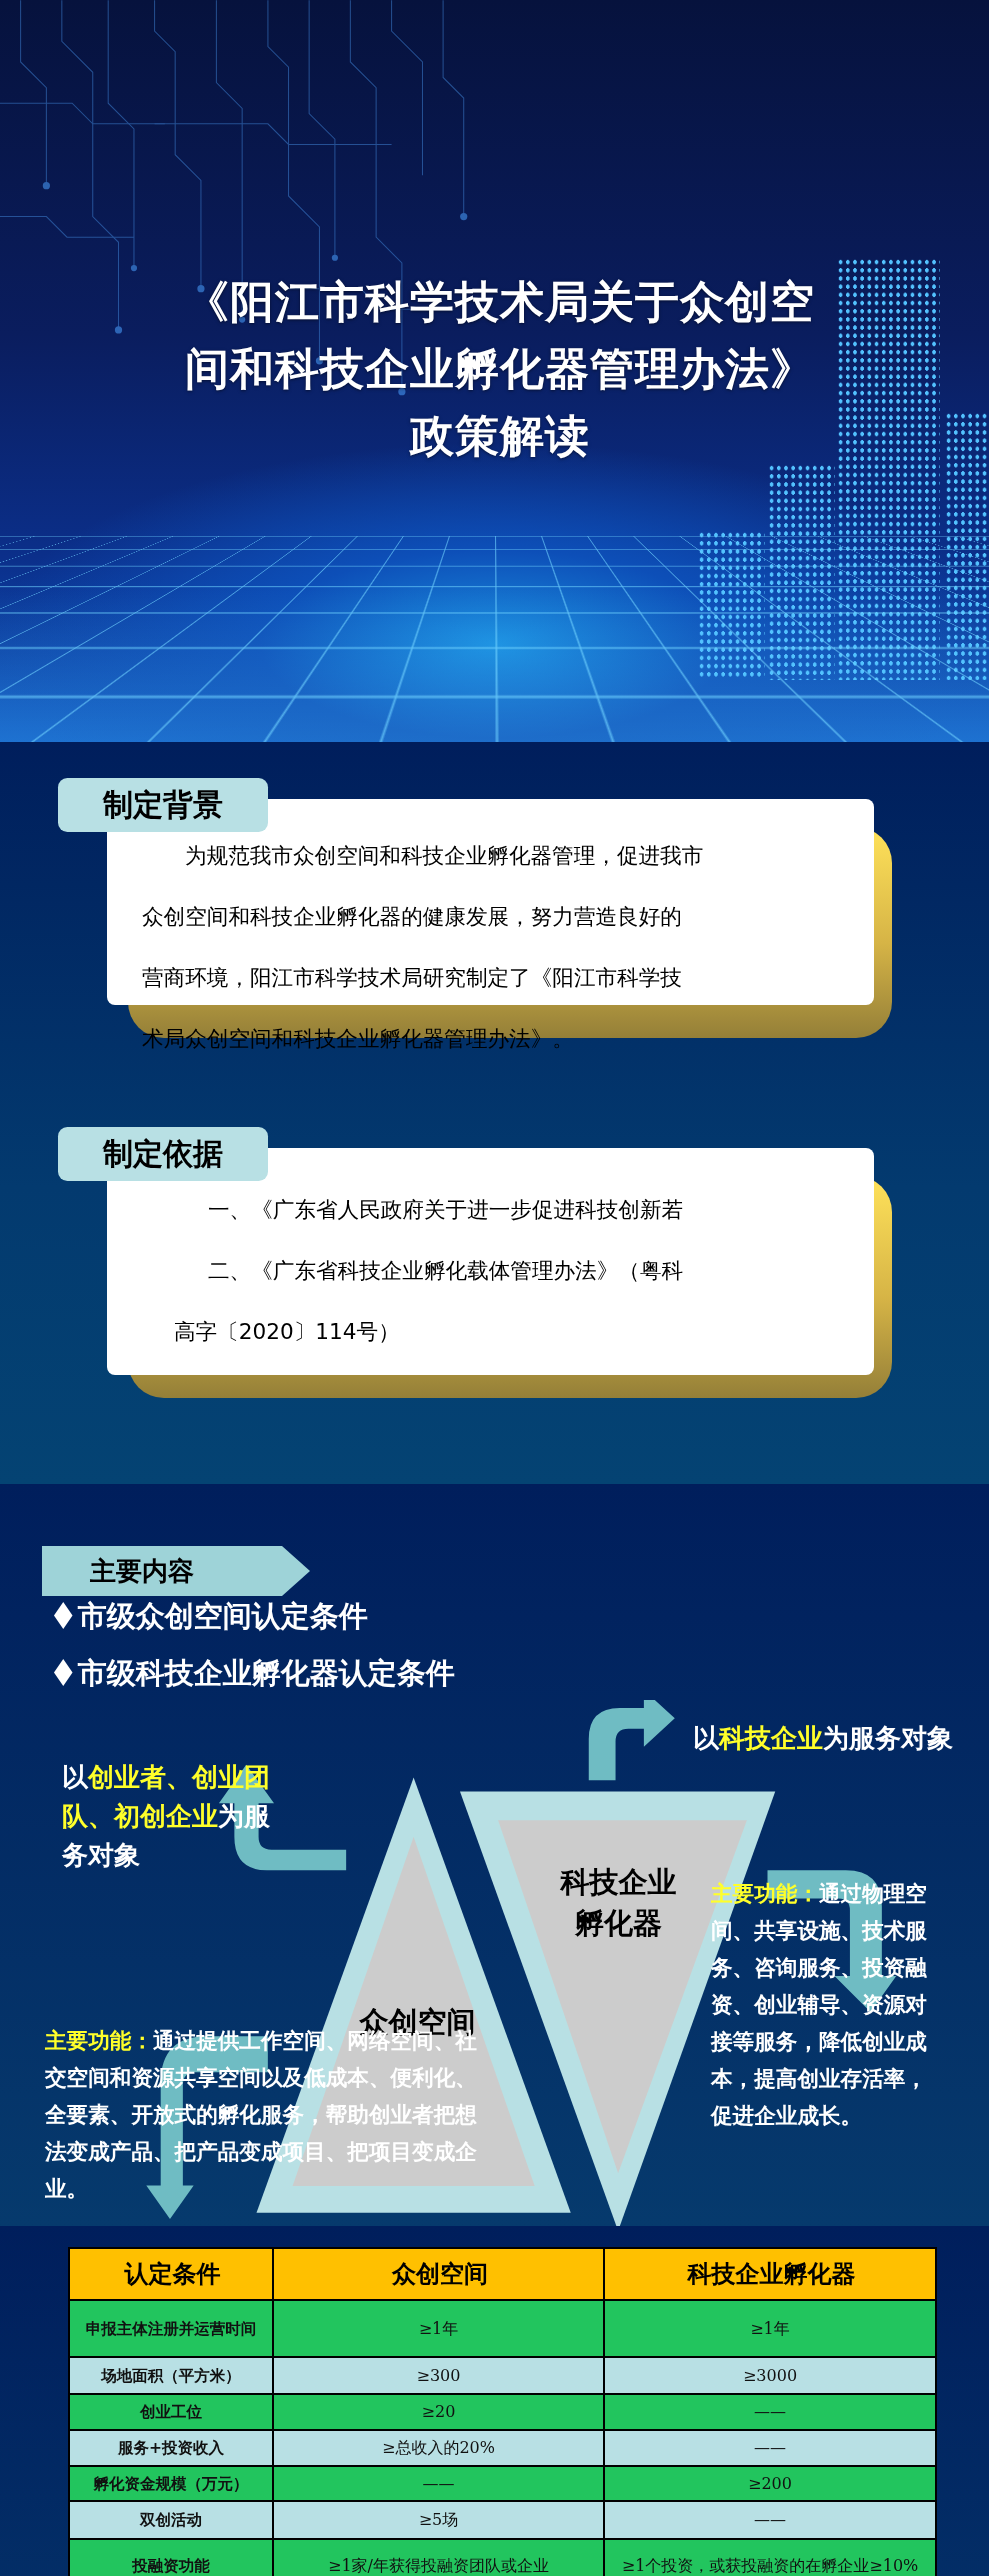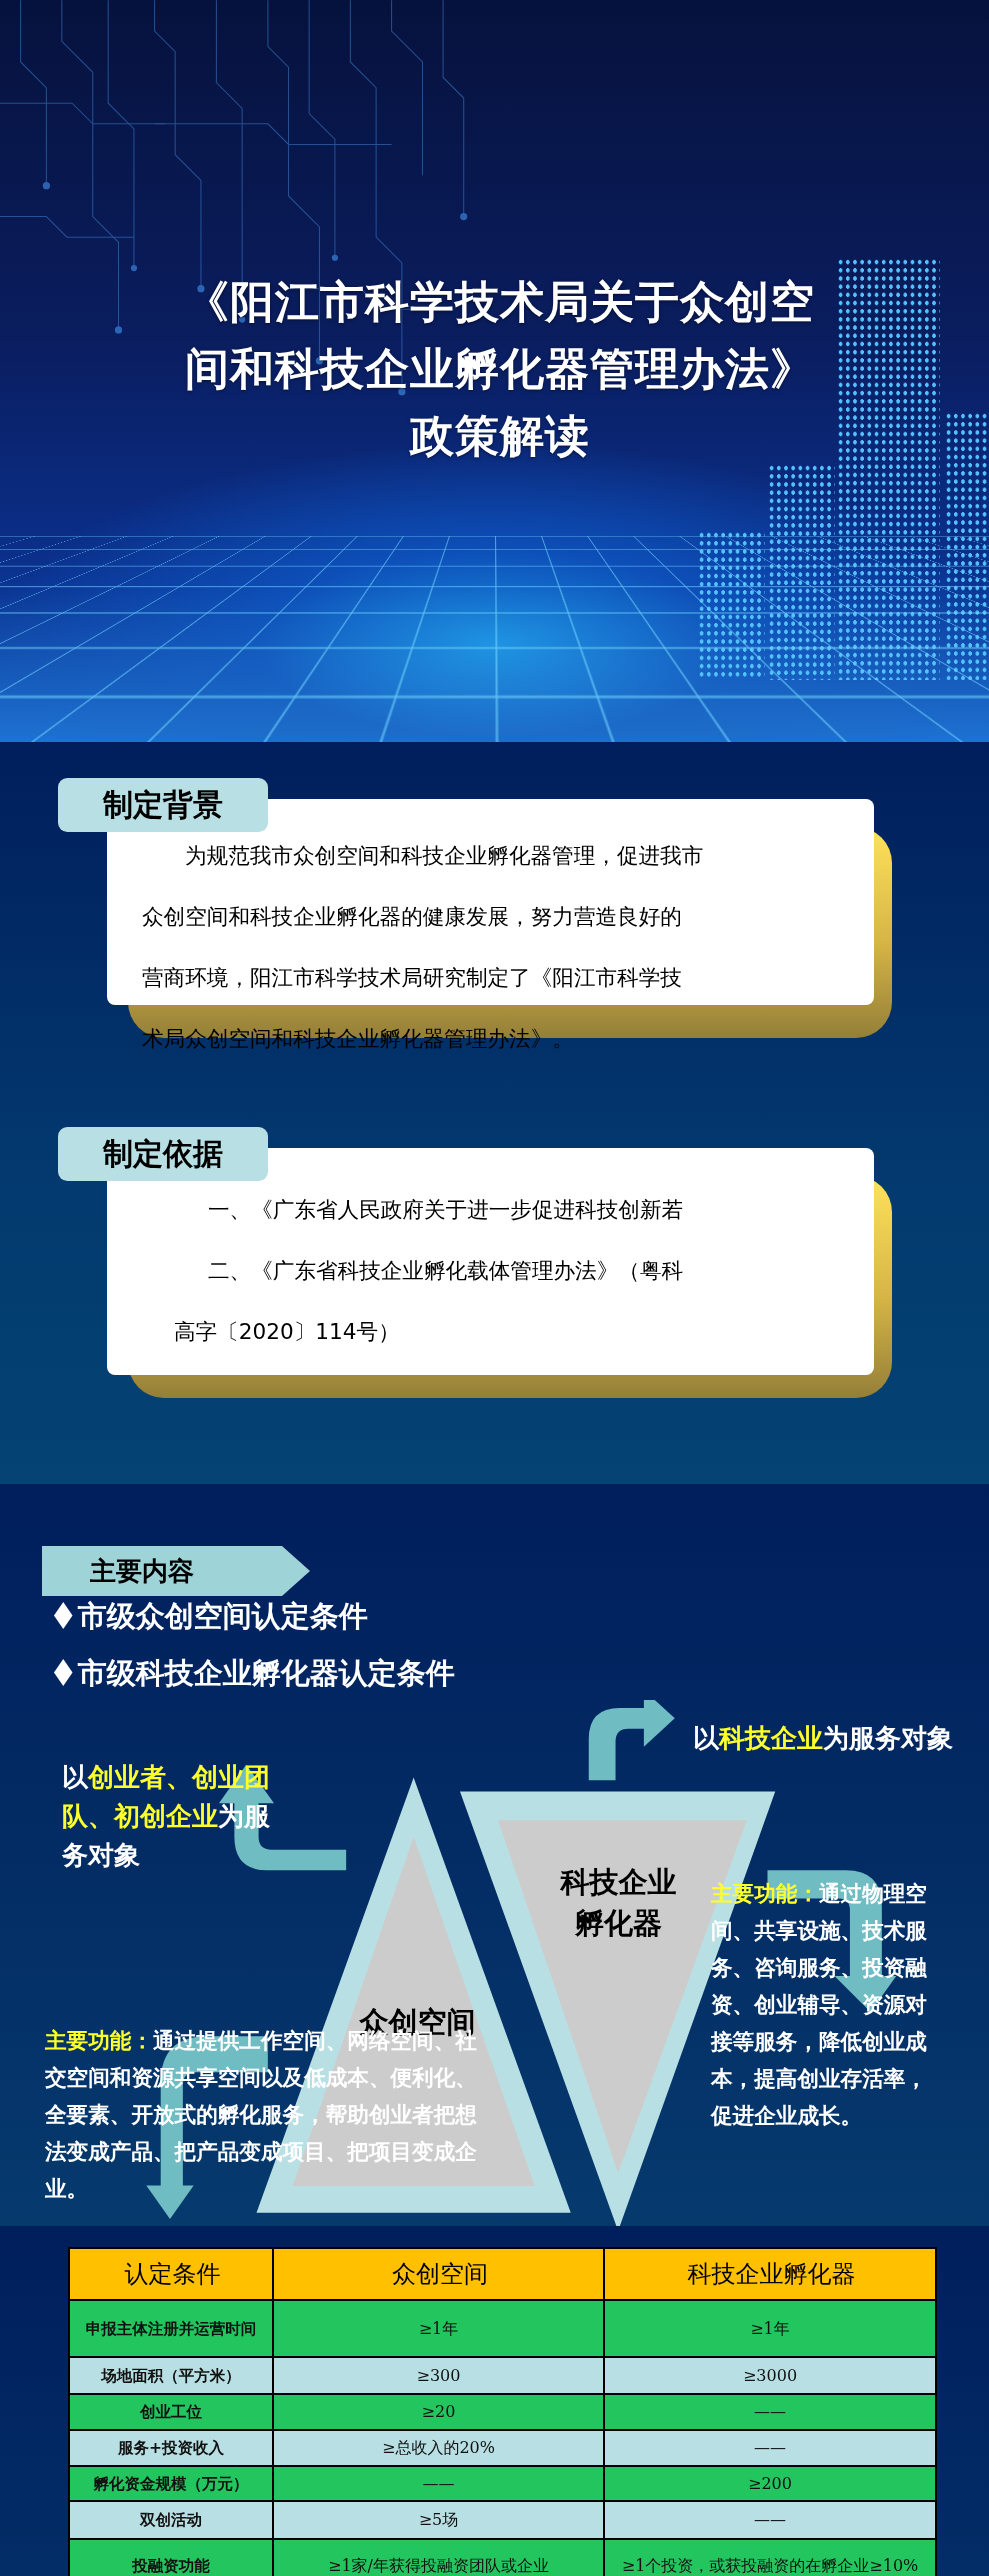--- a/index.html
+++ b/index.html
@@ -48,21 +48,21 @@
   .bullet { position: absolute; left: 54px; color: #fff; font-family: "DejaVu Sans", sans-serif; font-weight: bold; font-size: 29px; }
   .bullet .dia { display: inline-block; width: 18.5px; height: 27px; background: #fff; clip-path: polygon(50% 0, 100% 50%, 50% 100%, 0 50%); vertical-align: -3.1px; margin-right: 5.2px; }
 
   .diag-text { position: absolute; color: #fff; font-family: "DejaVu Sans", sans-serif; font-weight: bold; }
   .hl { color: #ffff2a; }
   .tri-label { position: absolute; font-family: "DejaVu Sans", sans-serif; font-weight: bold; color: #000; font-size: 29px; text-align: center; line-height: 41px; }
 
   
   .table { position: absolute; left: 68px; top: 2247px; width: 867px; border-collapse: collapse; table-layout: fixed; }
   .table th, .table td { border: 2.1px solid #000; text-align: center; vertical-align: middle; padding: 3.1px 3.1px; }
-  .table th { background: #ffc000; height: 52px; font-family: "DejaVu Sans", sans-serif; font-weight: normal; font-size: 24px; padding-left: 6px; }
+  .table th { background: #ffc000; height: 52px; font-family: "DejaVu Sans", sans-serif; font-weight: bold; font-size: 24px; padding-left: 6px; }
   .table td { font-size: 16px; line-height: 24px; font-family: "DejaVu Serif", serif; color: #111; }
   .table td.rh { font-family: "DejaVu Sans", sans-serif; font-weight: bold; font-size: 15.5px; }
   .table tr.dark td { background: #22c55e; }
   .table tr.light td { background: #b8e0e4; }
 </style>
 </head>
 <body>
 
 <div class="hero">
   <svg class="circuit" viewBox="0 0 1050 900">

